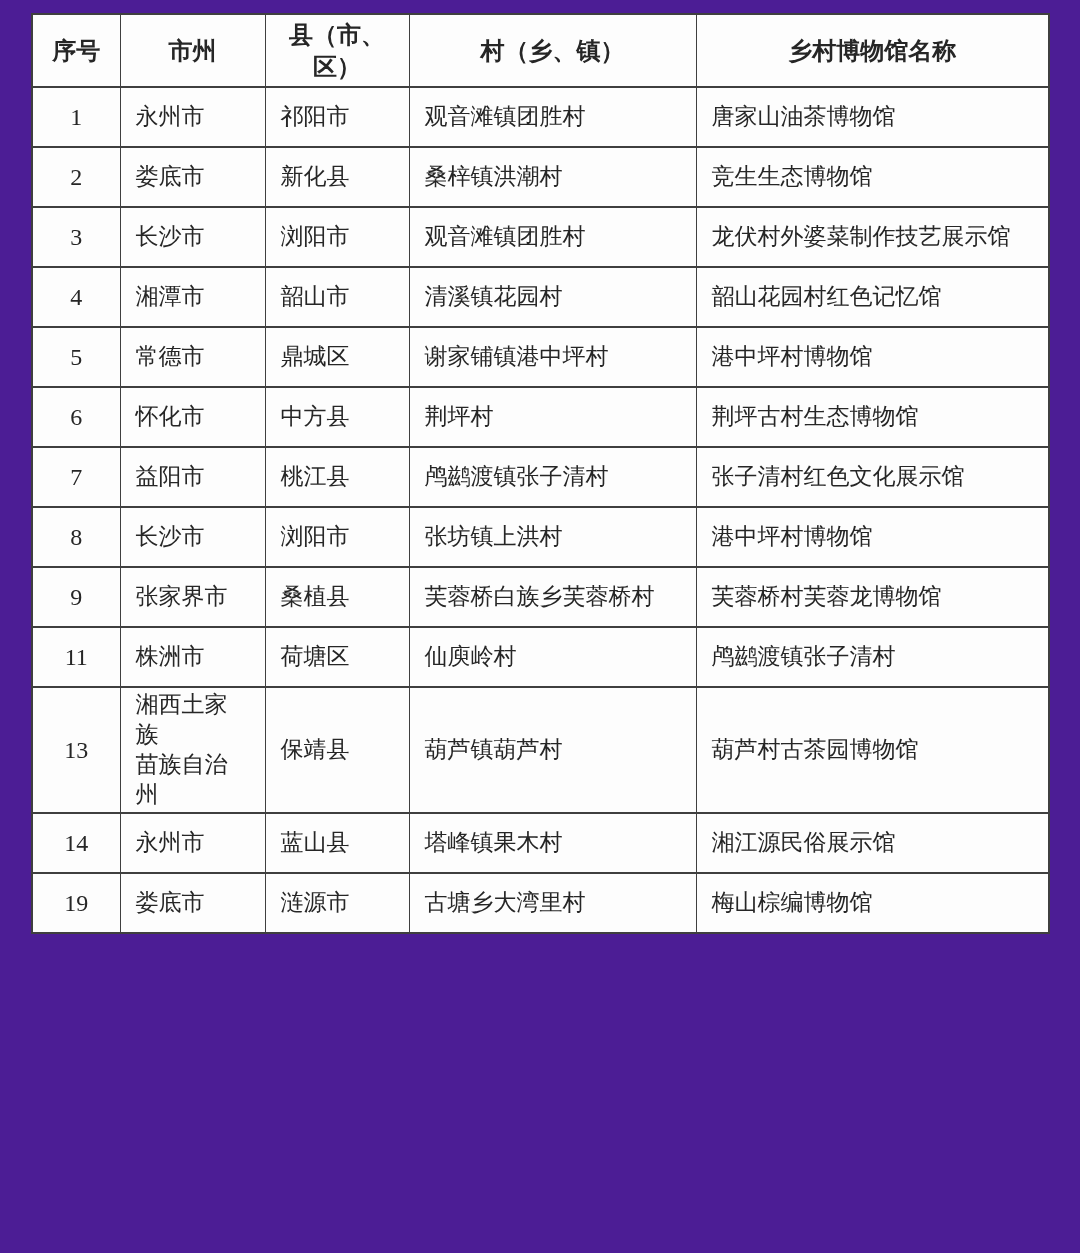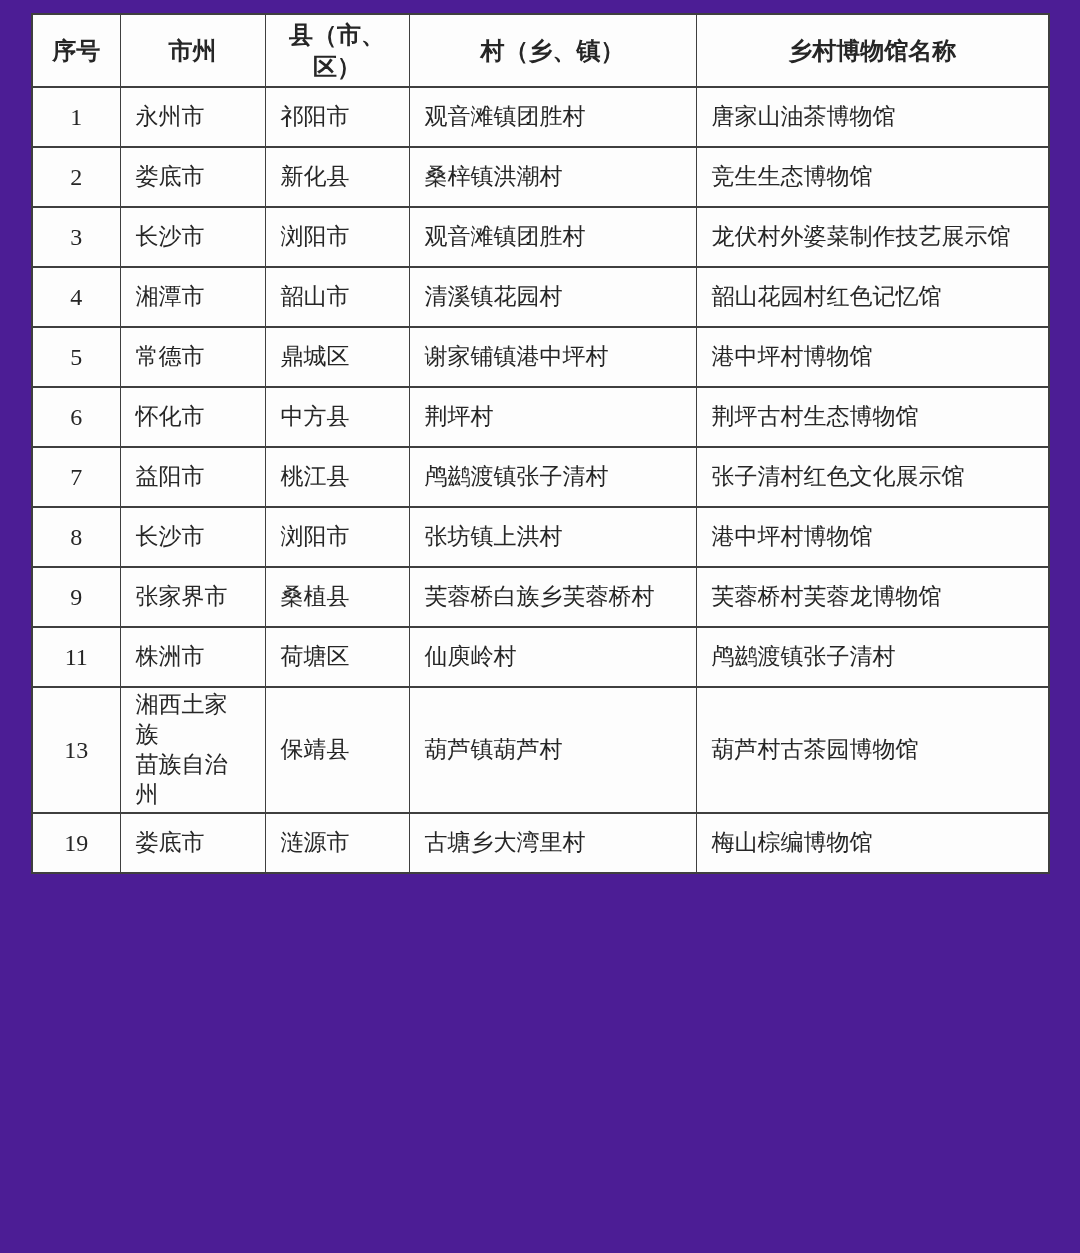--- a/index.html
+++ b/index.html
@@ -171,20 +171,27 @@
 
           <tr>
             <td class="c-no">13</td>
             <td class="c-city">湘西土家族
 苗族自治州</td>
             <td class="c-county">保靖县</td>
             <td class="c-village">葫芦镇葫芦村</td>
             <td class="c-museum">葫芦村古茶园博物馆</td>
           </tr>
 
+          <tr>
+            <td class="c-no">14</td>
+            <td class="c-city">永州市</td>
+            <td class="c-county">蓝山县</td>
+            <td class="c-village">塔峰镇果木村</td>
+            <td class="c-museum">湘江源民俗展示馆</td>
+          </tr>
 
 
 
 
 
           <tr>
             <td class="c-no">19</td>
             <td class="c-city">娄底市</td>
             <td class="c-county">涟源市</td>
             <td class="c-village">古塘乡大湾里村</td>

